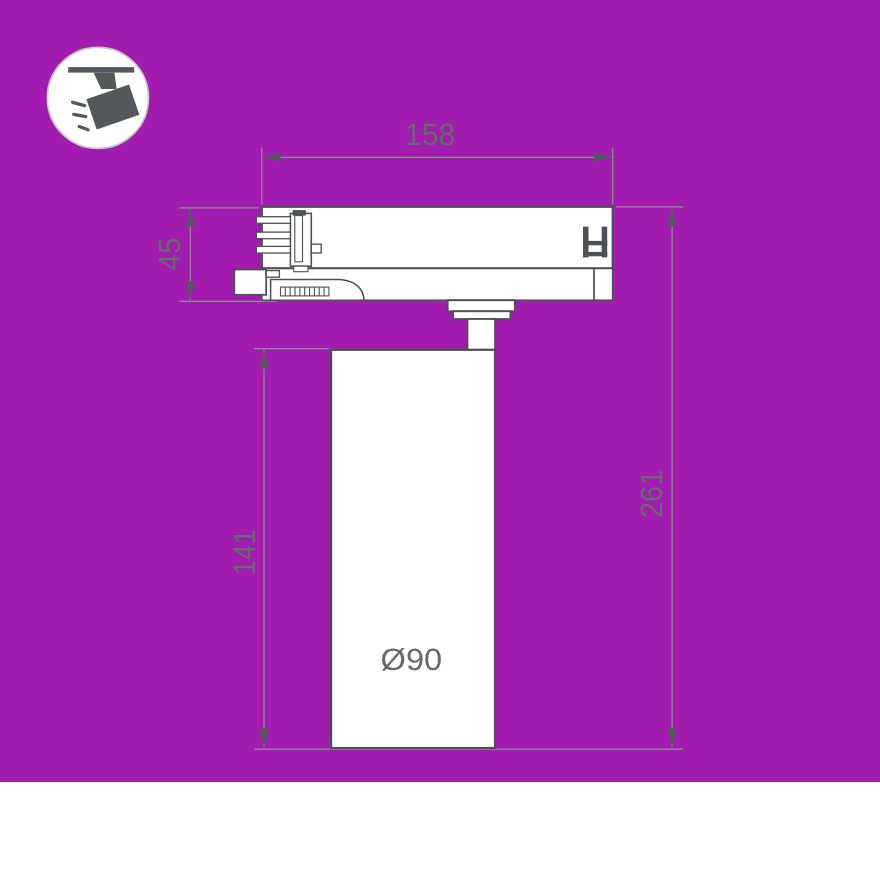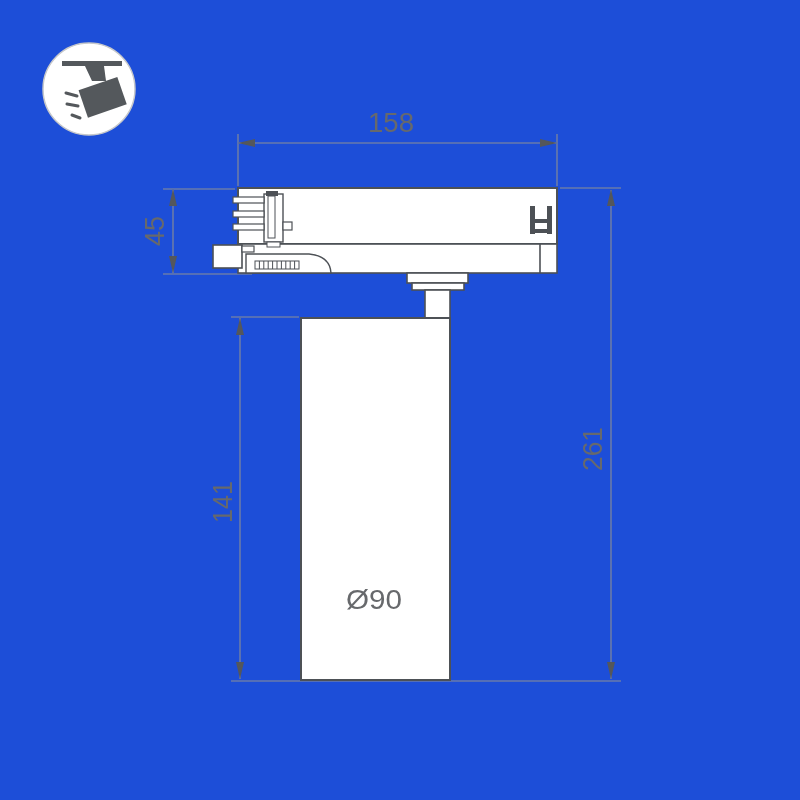--- a/index.html
+++ b/index.html
@@ -1,19 +1,19 @@
 <!DOCTYPE html>
 <html><head>
 <meta charset="utf-8">
 <style>
   html,body{margin:0;padding:0;background:#ffffff;}
   .canvas{
     position:relative;
-    width:800px;height:800px;
-    background:#1d4ed8;
+    width:800px;height:711px;
+    background:#a21caf;
     font-family:"Liberation Sans", sans-serif;
     overflow:hidden;
     text-align:right;
   }
   svg{display:block;}
   text{
     font-family:"Liberation Sans", sans-serif;
     font-size:28px;
     fill:#67696c;
   }

